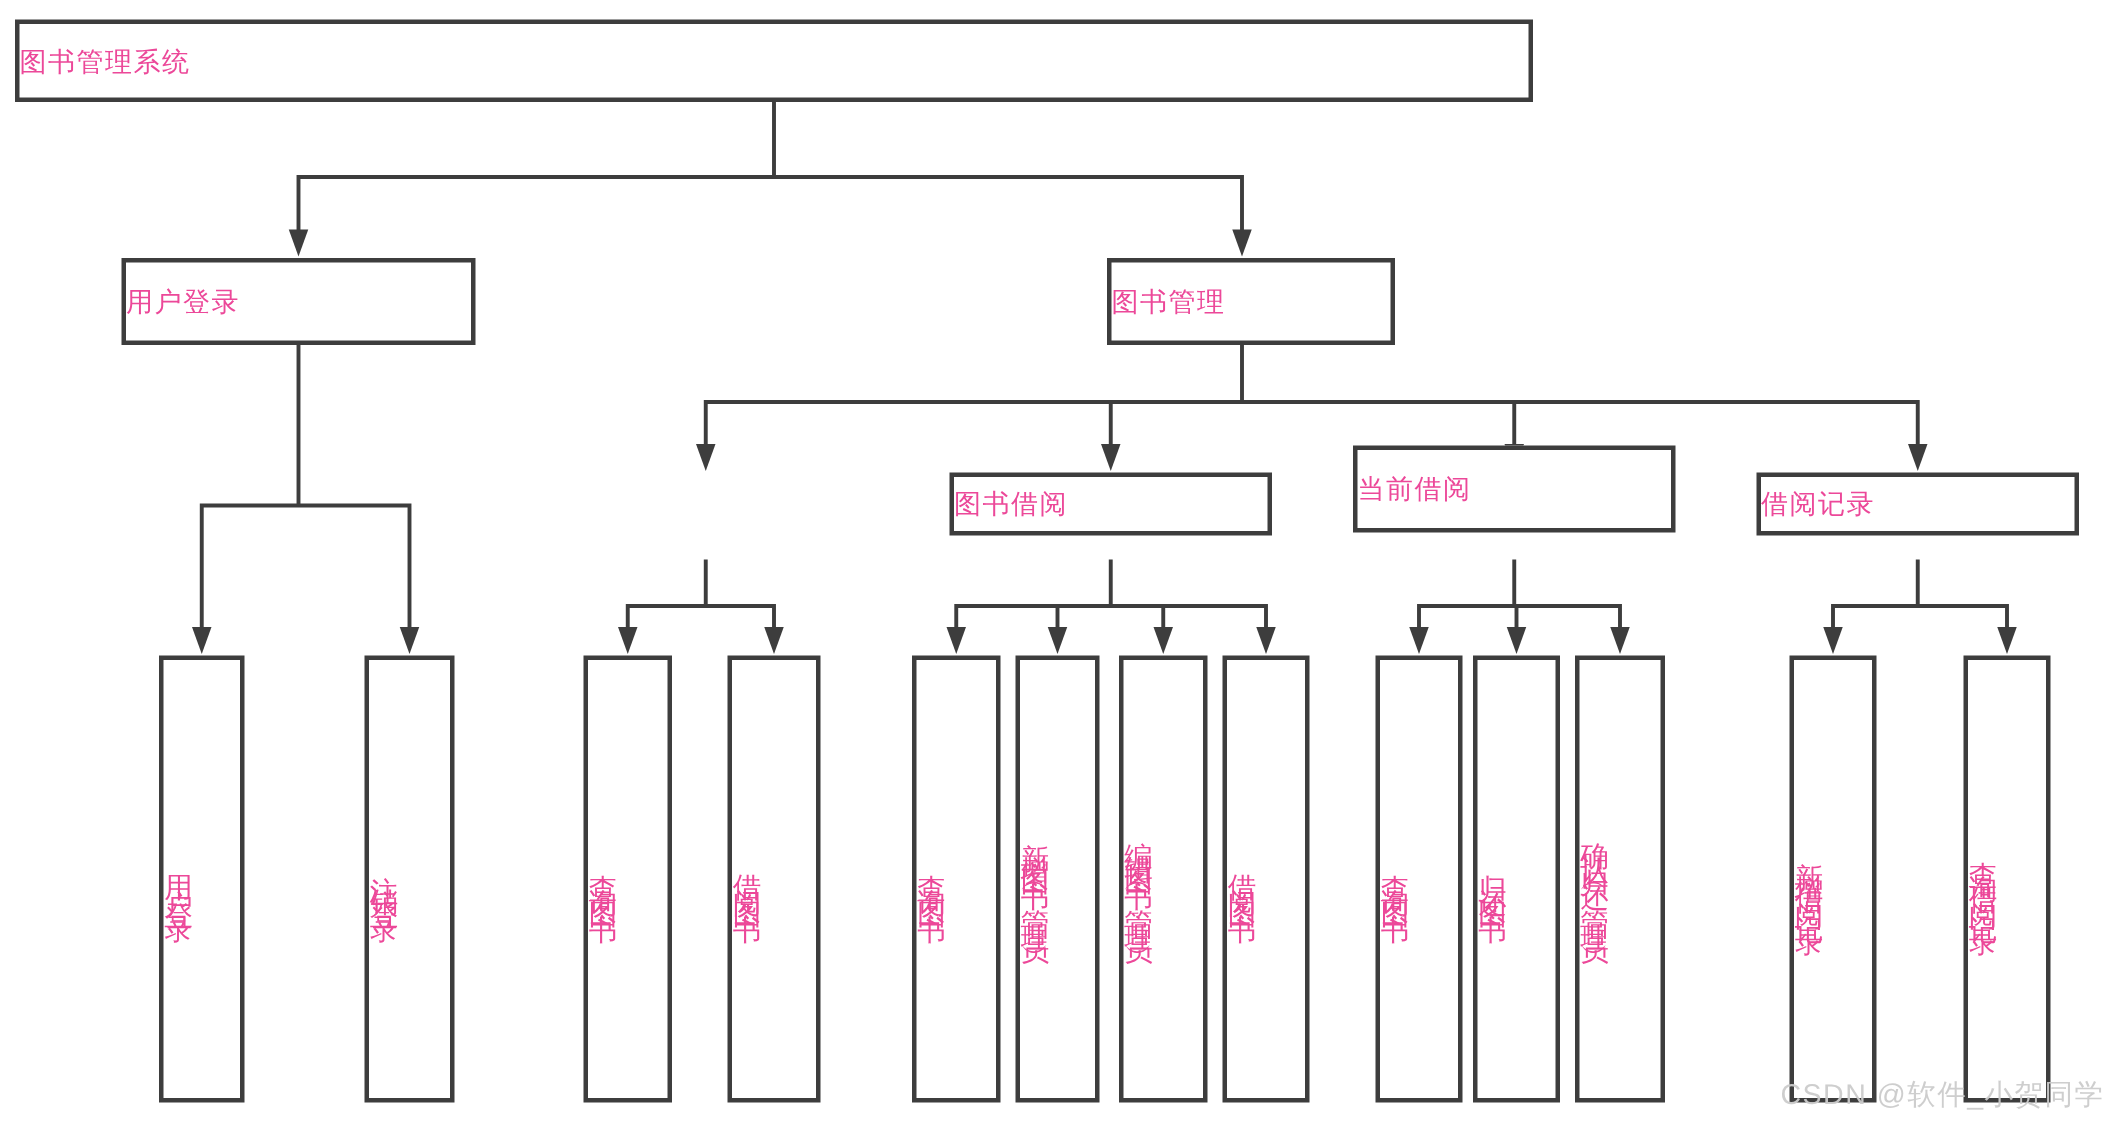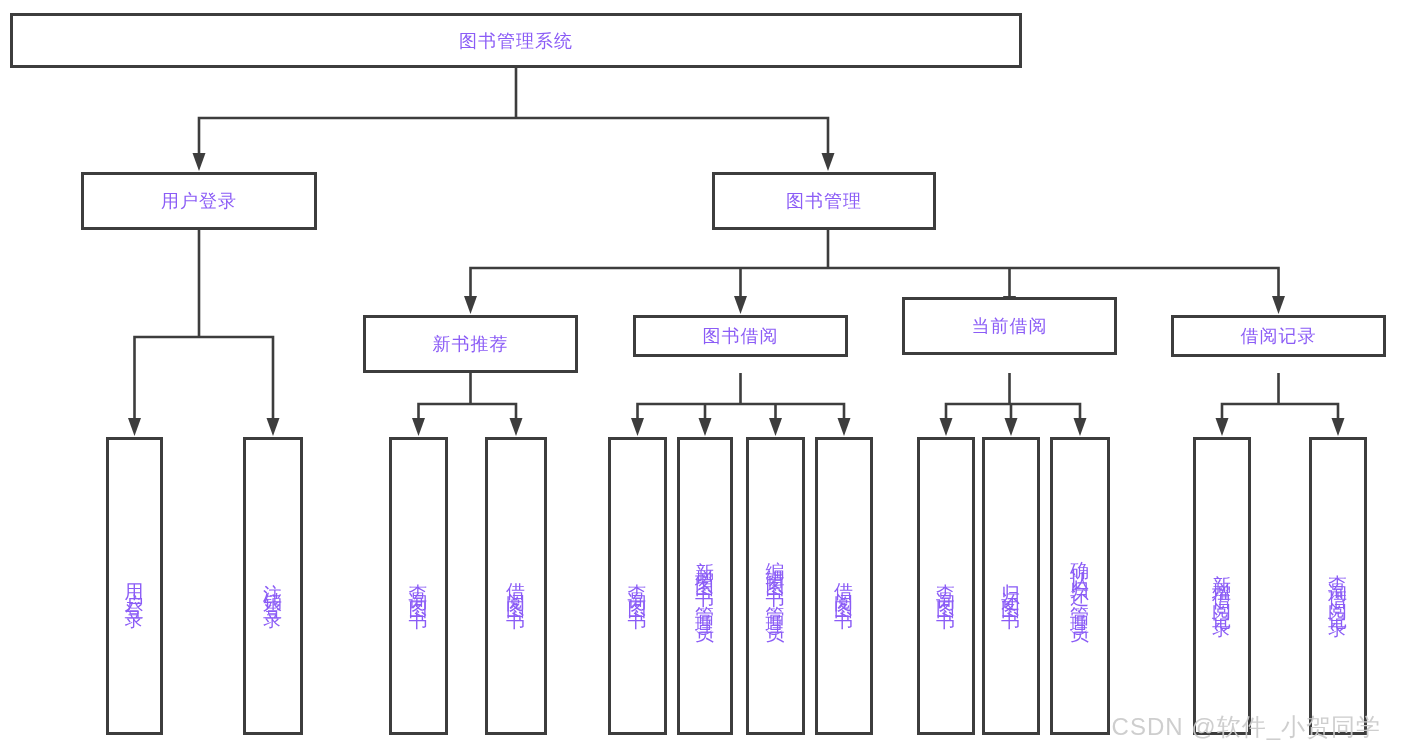--- a/index.html
+++ b/index.html
@@ -19,40 +19,40 @@
     left:0;top:0;
     width:1405px;height:747px;
   }
   .node{
     position:absolute;
     box-sizing:border-box;
     background:#ffffff;
     border:3px solid #3d3d3d;
     display:flex;
     align-items:center;
-    justify-content:center;
-    color:#8b5cf6;
+    justify-content:flex-start;
+    color:#ec4899;
     font-size:18px;
     letter-spacing:1px;
     white-space:nowrap;
   }
   .vbox{
     font-size:19px;
   }
   .vbox .vtext{
     writing-mode:vertical-rl;
     line-height:1;
     letter-spacing:9px;
     white-space:normal;
   }
   .watermark{
     position:absolute;
-    right:24px;
+    right:2px;
     bottom:4px;
-    font-size:24px;
+    font-size:19px;
     color:rgba(203,203,203,0.95);
     letter-spacing:1px;
     z-index:10;
     pointer-events:none;
     margin-left:45px;
   }
 </style>
 </head>
 <body>
 
@@ -98,27 +98,24 @@
     </g>
   </svg>
 
   <div class="node" style="left:10px;top:13px;width:1012px;height:55px">
     <span>图书管理系统</span>
   </div>
 
   <div class="node" style="left:81px;top:172px;width:236px;height:58px">
     <span>用户登录</span>
   </div>
-  <div class="node" style="left:712px;top:172px;width:224px;height:58px">
+  <div class="node" style="left:738px;top:172px;width:192px;height:58px">
     <span>图书管理</span>
   </div>
 
-  <div class="node" style="left:363px;top:315px;width:215px;height:58px">
-    <span>新书推荐</span>
-  </div>
   <div class="node" style="left:633px;top:315px;width:215px;height:42px">
     <span>图书借阅</span>
   </div>
   <div class="node" style="left:902px;top:297px;width:215px;height:58px">
     <span>当前借阅</span>
   </div>
   <div class="node" style="left:1171px;top:315px;width:215px;height:42px">
     <span>借阅记录</span>
   </div>
 

